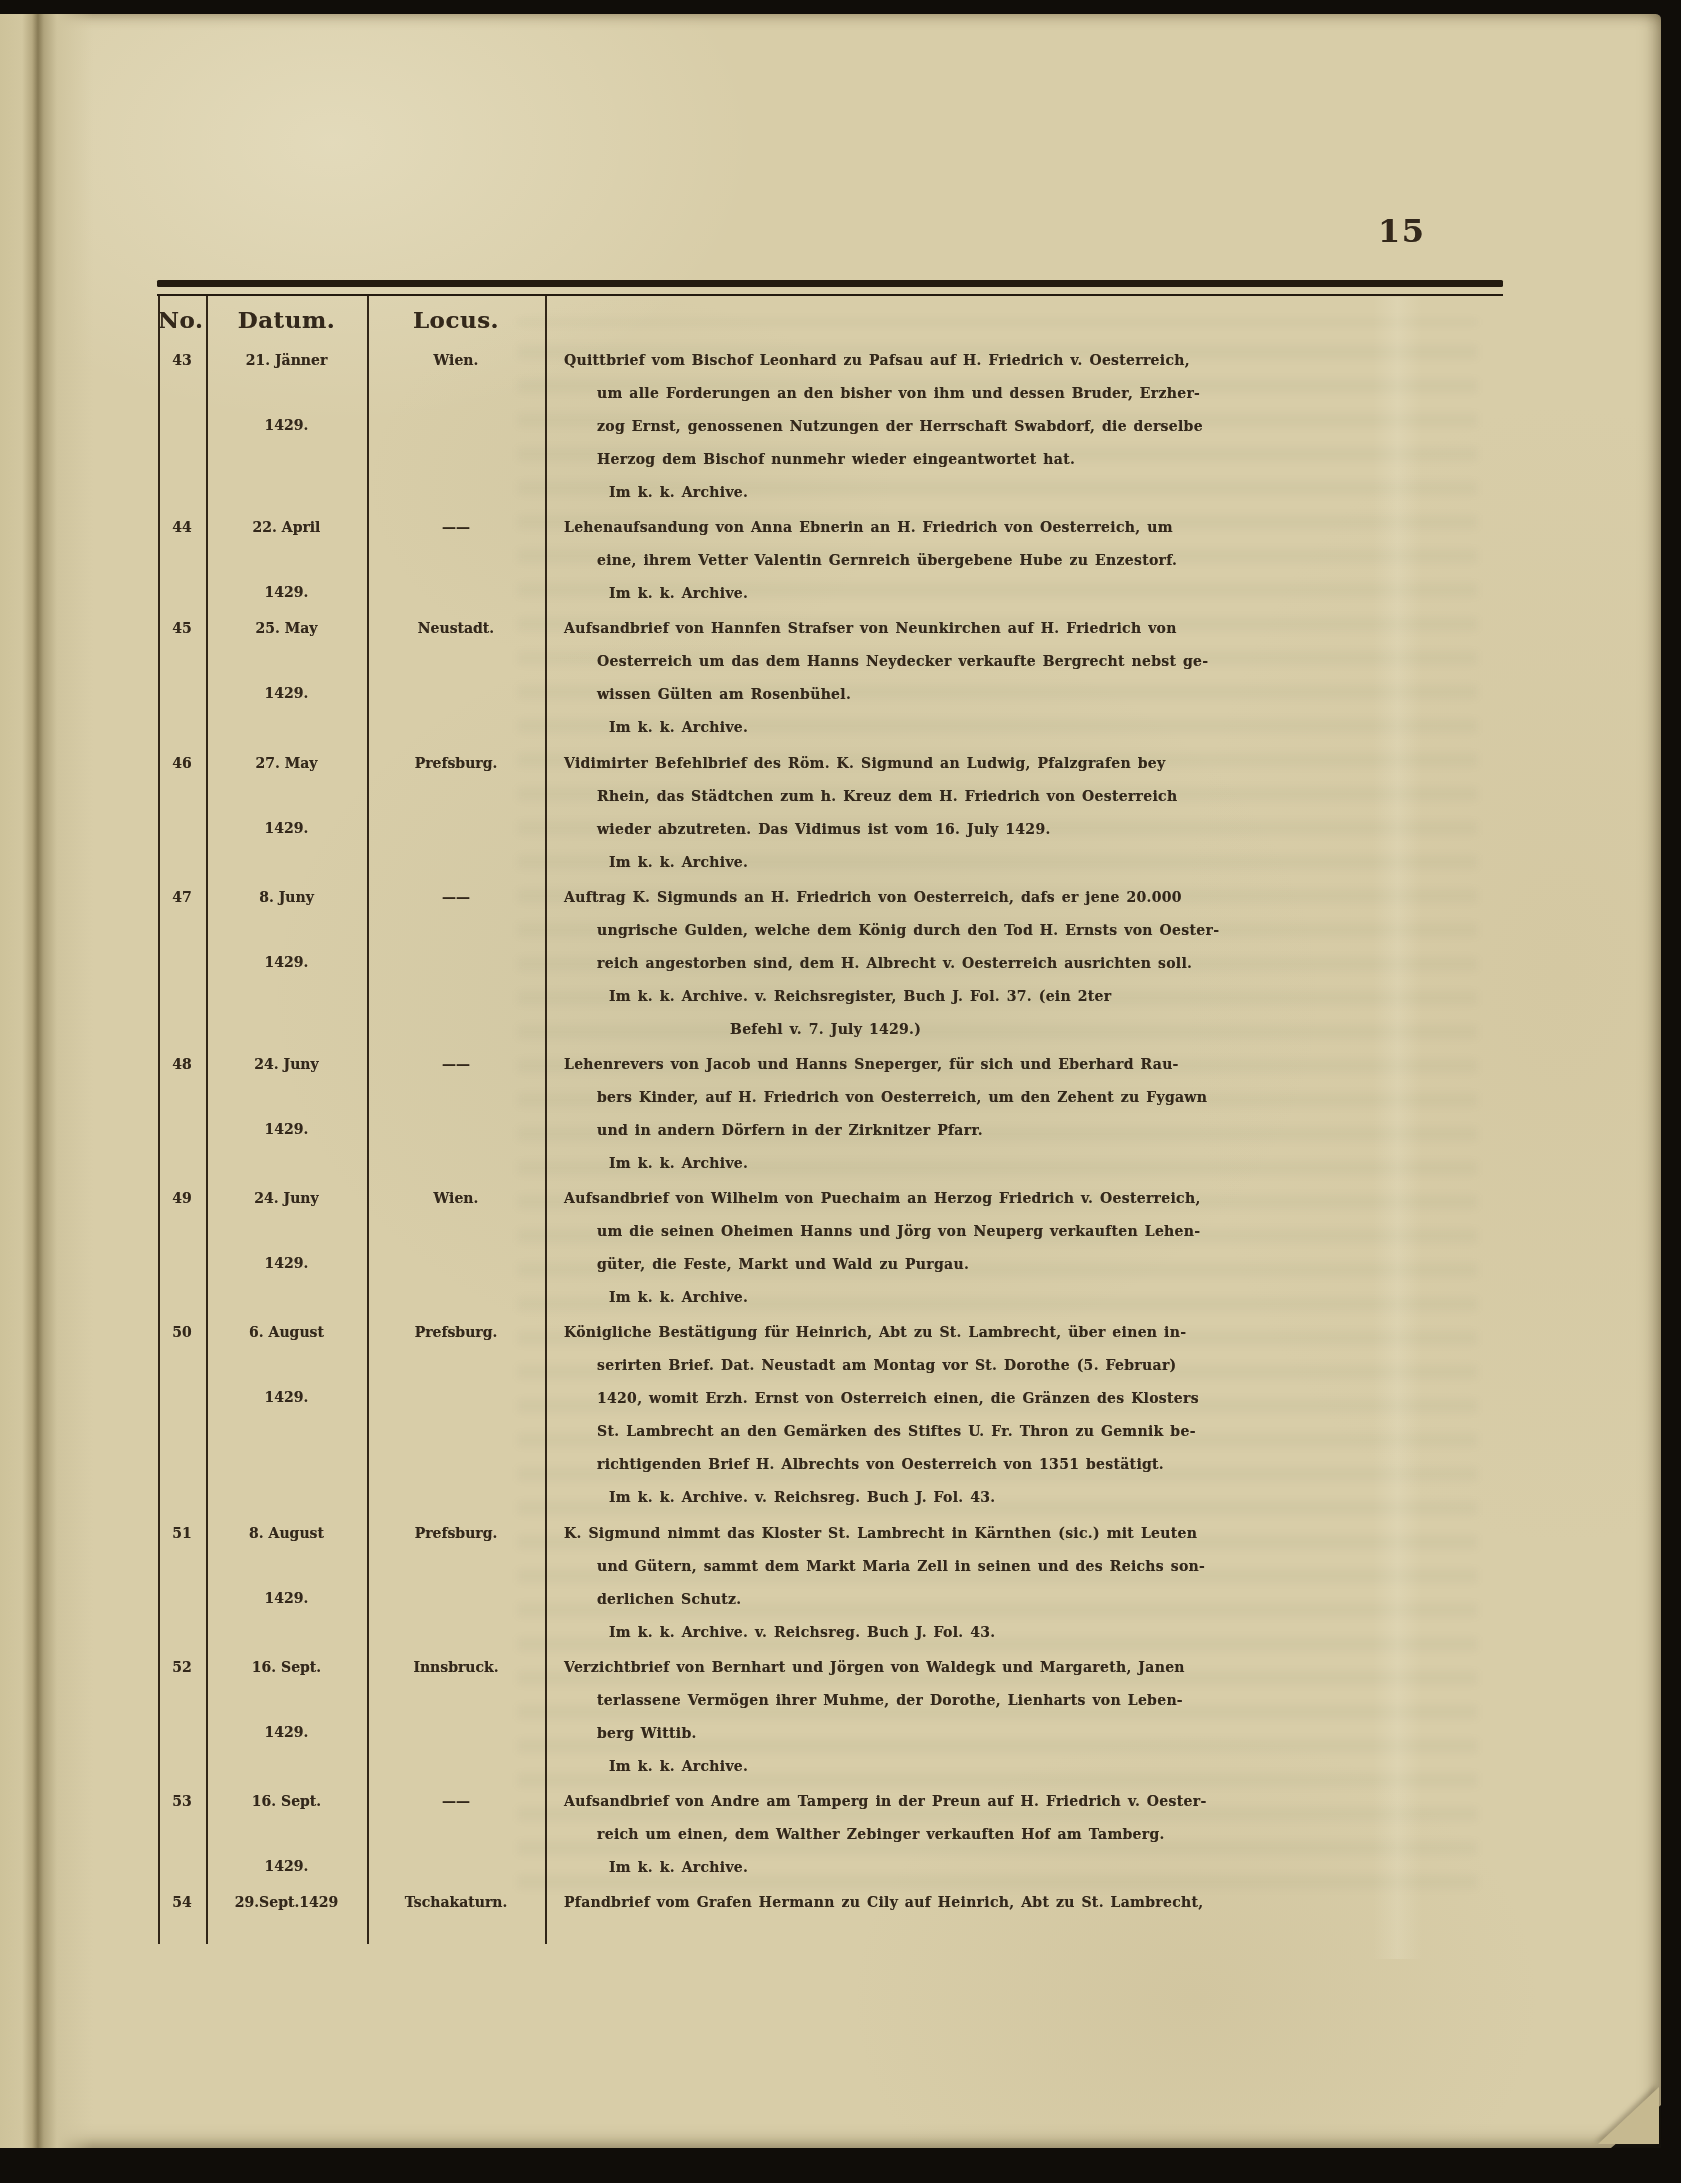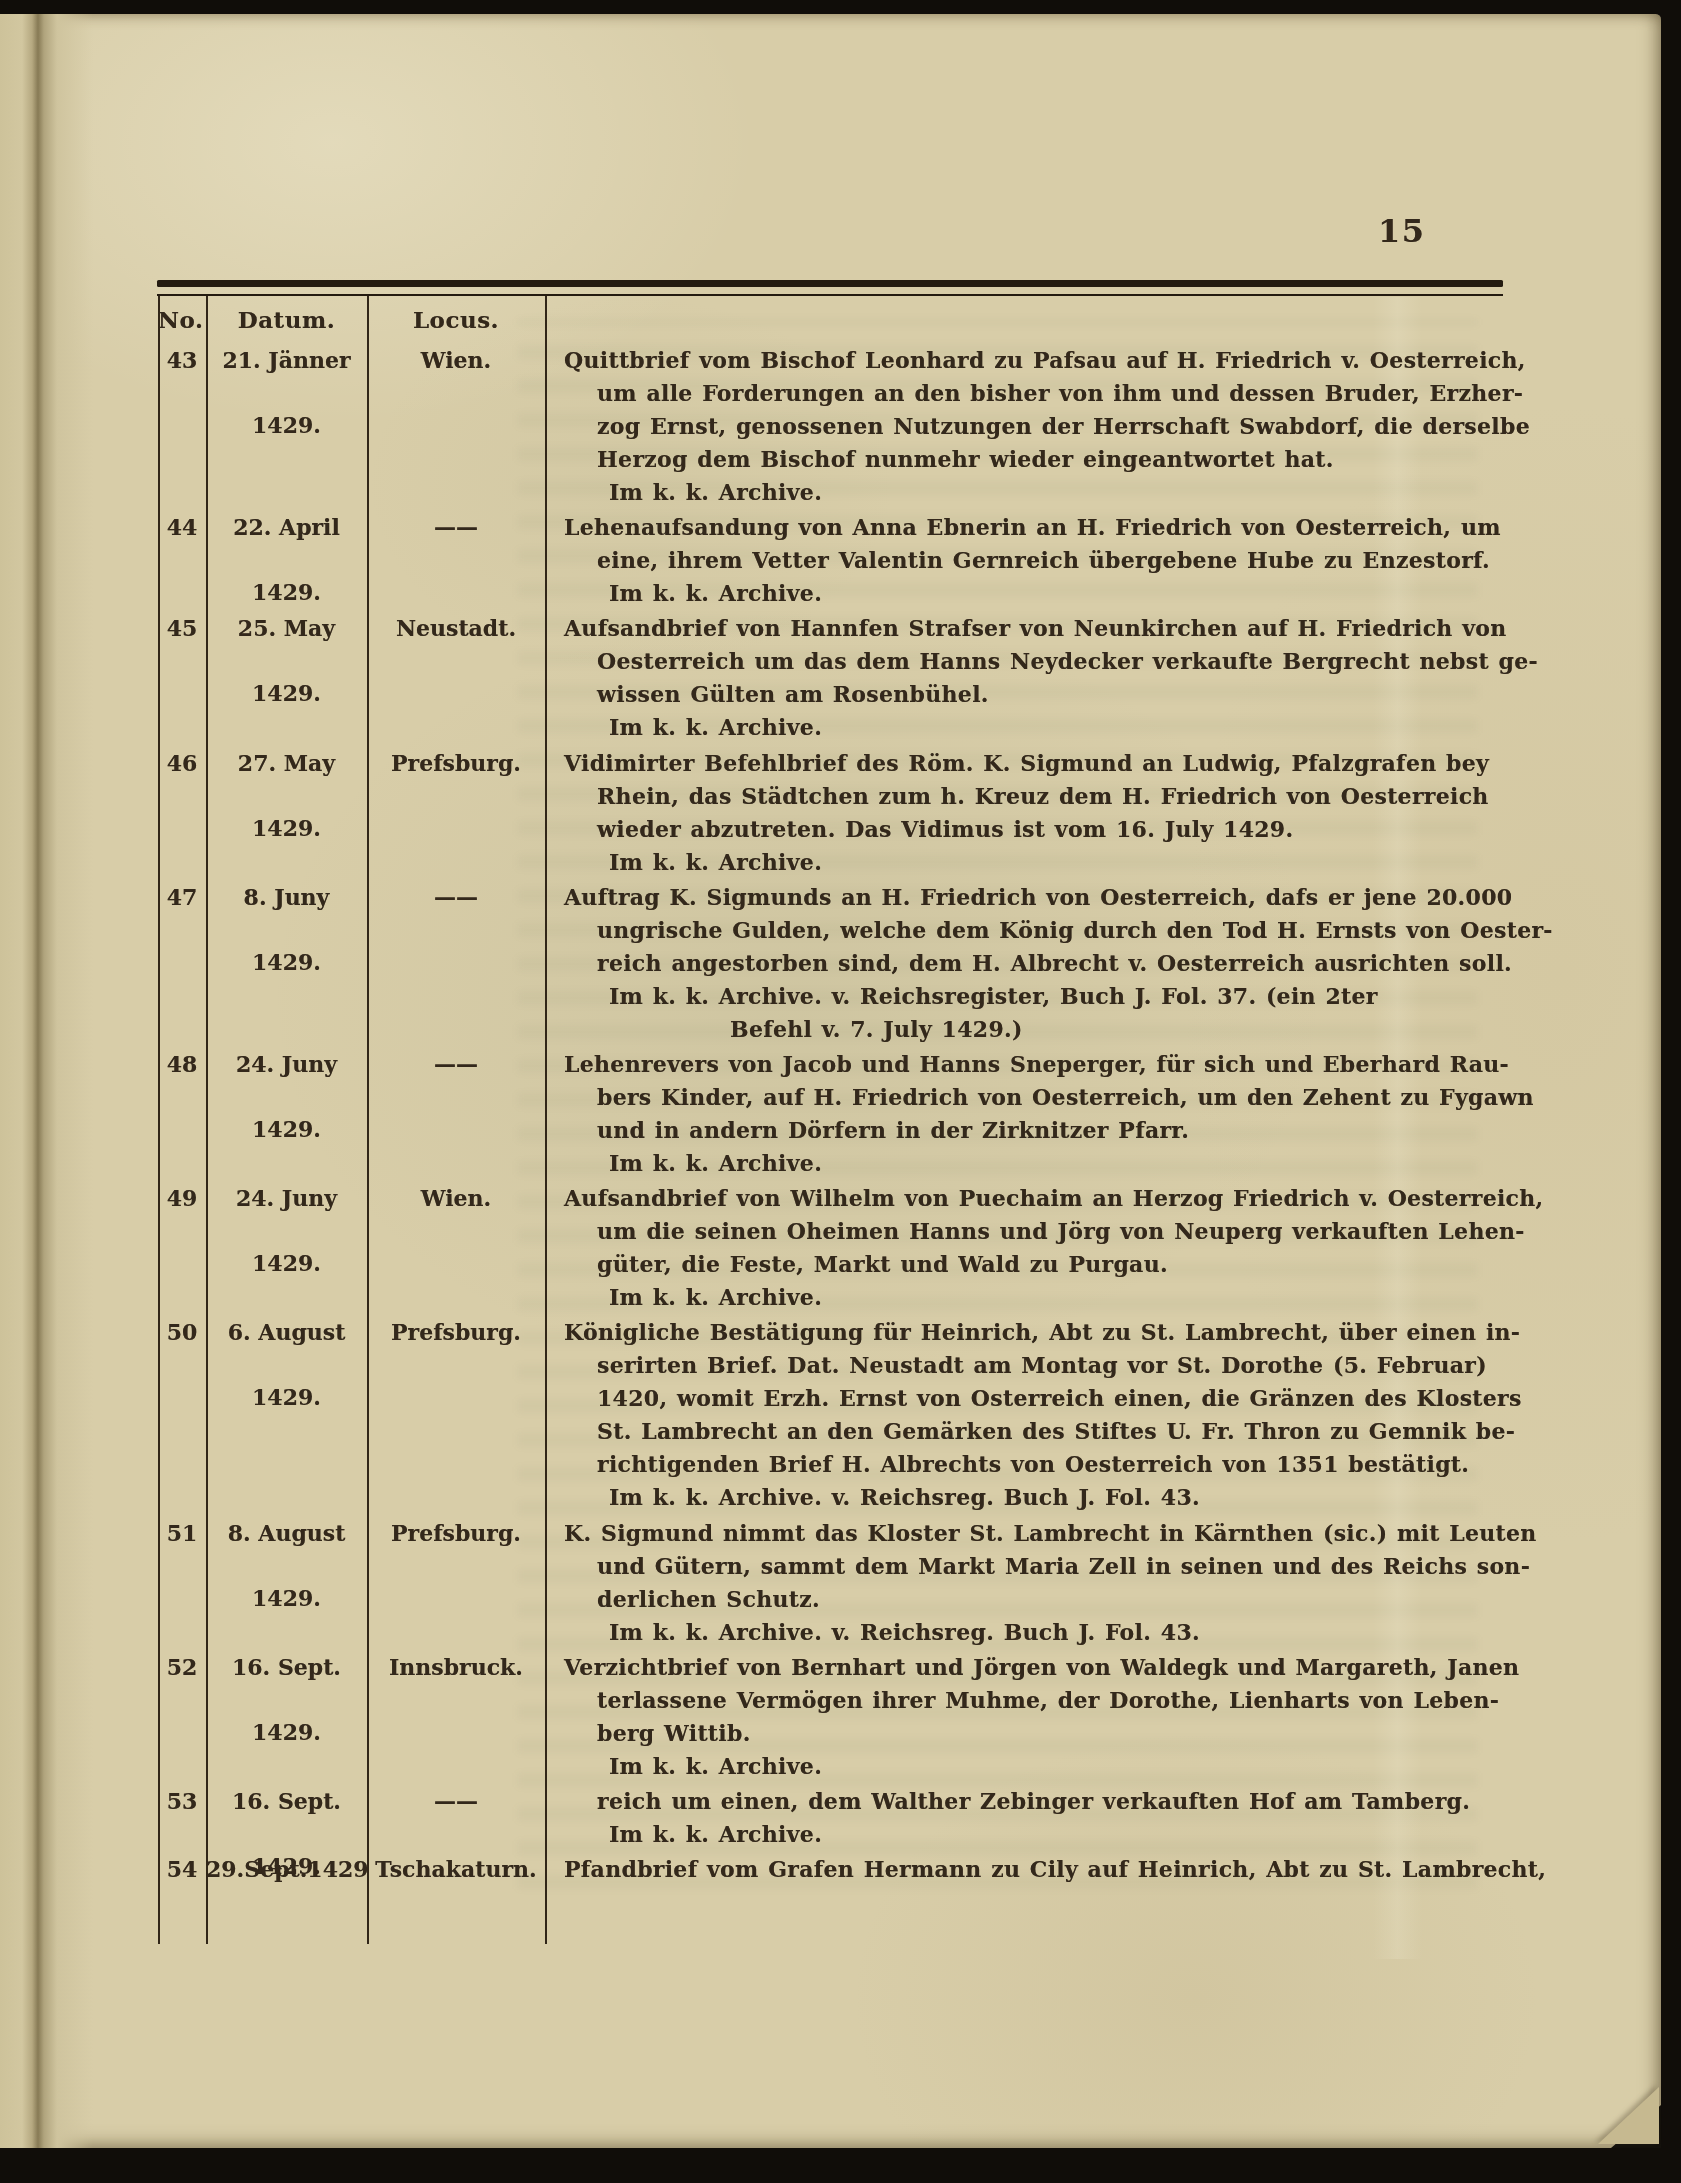--- a/index.html
+++ b/index.html
@@ -73,21 +73,21 @@
 
   .colhead{
     position:absolute;top:289px;height:33px;line-height:33px;
     text-align:center;font-size:23px;font-weight:bold;letter-spacing:0.5px;
   }
   .colhead.no{left:158px;width:36px;}
   .colhead.datum{left:206px;width:161px;}
   .colhead.locus{left:367px;width:178px;}
 
   .entries{position:absolute;left:158px;top:330px;width:1340px;}
-  .entry{position:relative;margin-bottom:2.2px;font-size:22px;font-weight:bold;}
+  .entry{position:relative;margin-bottom:2.2px;font-size:14px;font-weight:bold;}
   .entry .cell{
     position:absolute;top:0;height:33px;line-height:33px;
     text-align:center;white-space:nowrap;
   }
   .c-no{left:0;width:48px;}
   .c-date{left:48px;width:161px;}
   .c-year{left:48px;width:161px;top:65px !important;}
   .c-locus{left:209px;width:178px;}
   .desc{margin-left:387px;width:953px;}
   .desc .line{
@@ -255,20 +255,21 @@
             <div class="line arch">Im k. k. Archive.</div>
           </div>
   </div>
 
   <div class="entry">
     <div class="cell c-no">53</div>
     <div class="cell c-date">16. Sept.</div>
     <div class="cell c-year">1429.</div>
     <div class="cell c-locus">——</div>
     <div class="desc">
+            <div class="line first">Aufsandbrief von Andre am Tamperg in der Preun auf H. Friedrich v. Oester-</div>
             <div class="line cont">reich um einen, dem Walther Zebinger verkauften Hof am Tamberg.</div>
             <div class="line arch">Im k. k. Archive.</div>
           </div>
   </div>
 
   <div class="entry">
     <div class="cell c-no">54</div>
     <div class="cell c-date">29.Sept.1429</div>
 
     <div class="cell c-locus">Tschakaturn.</div>

